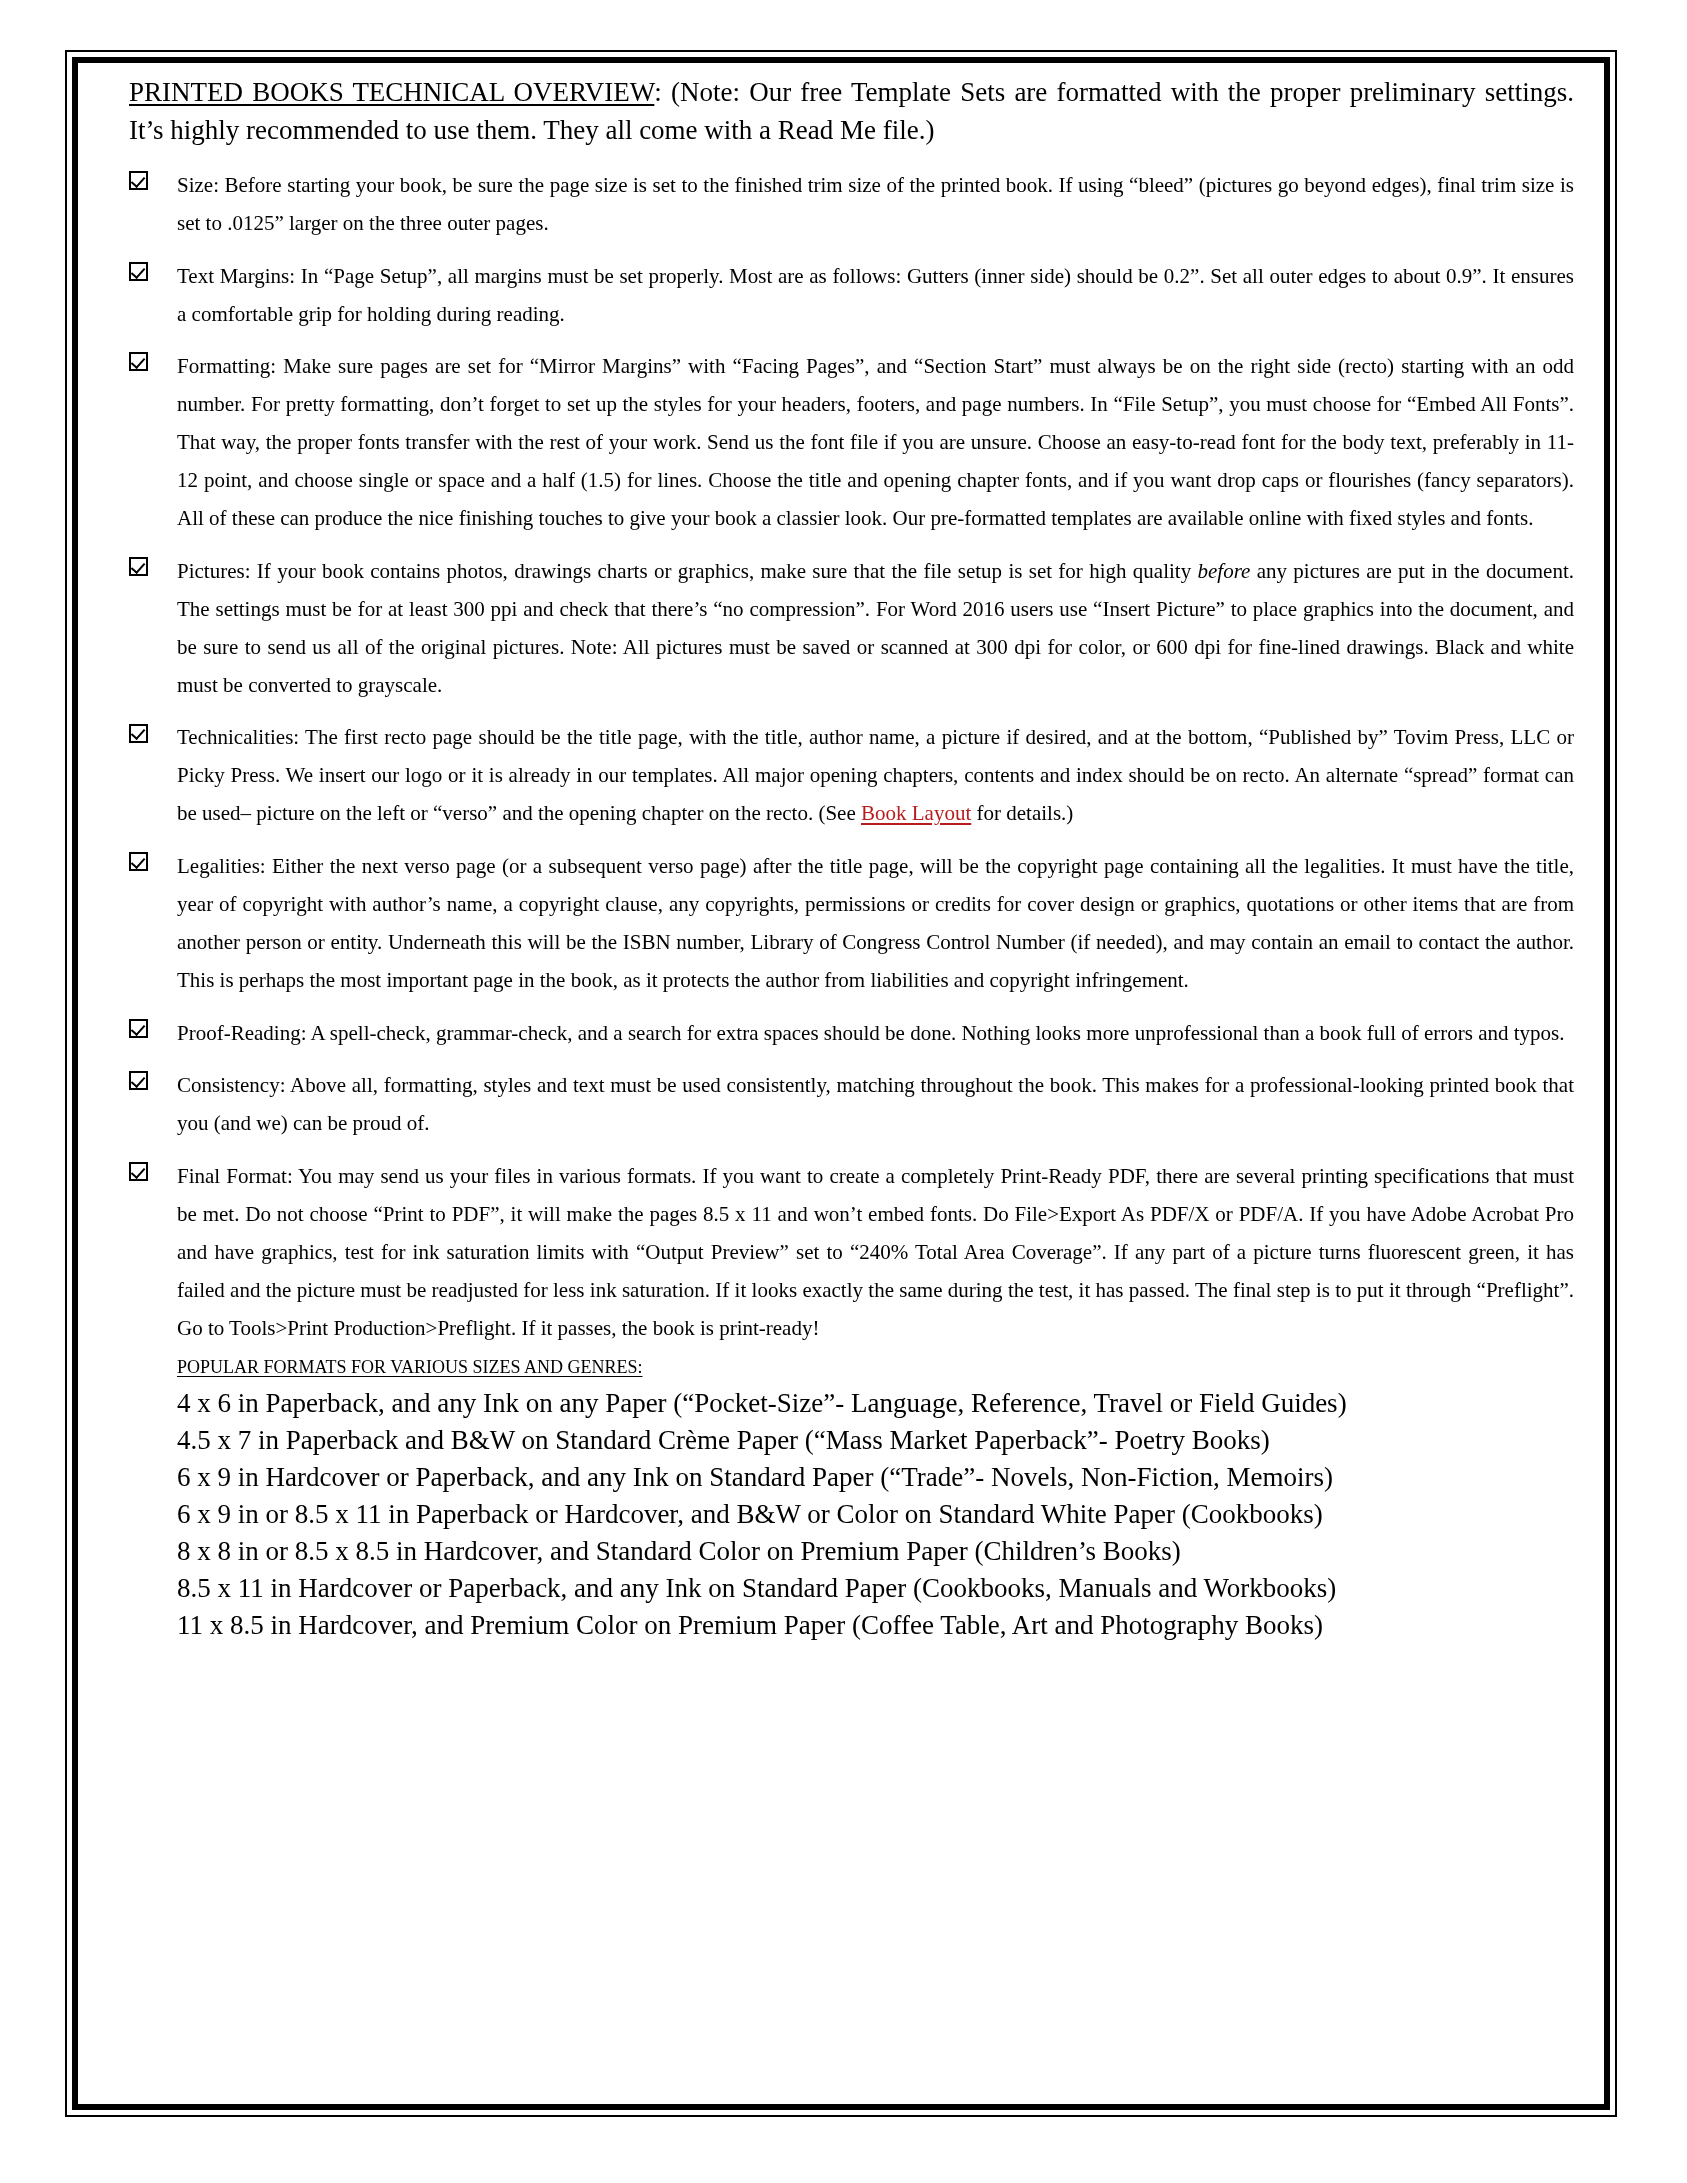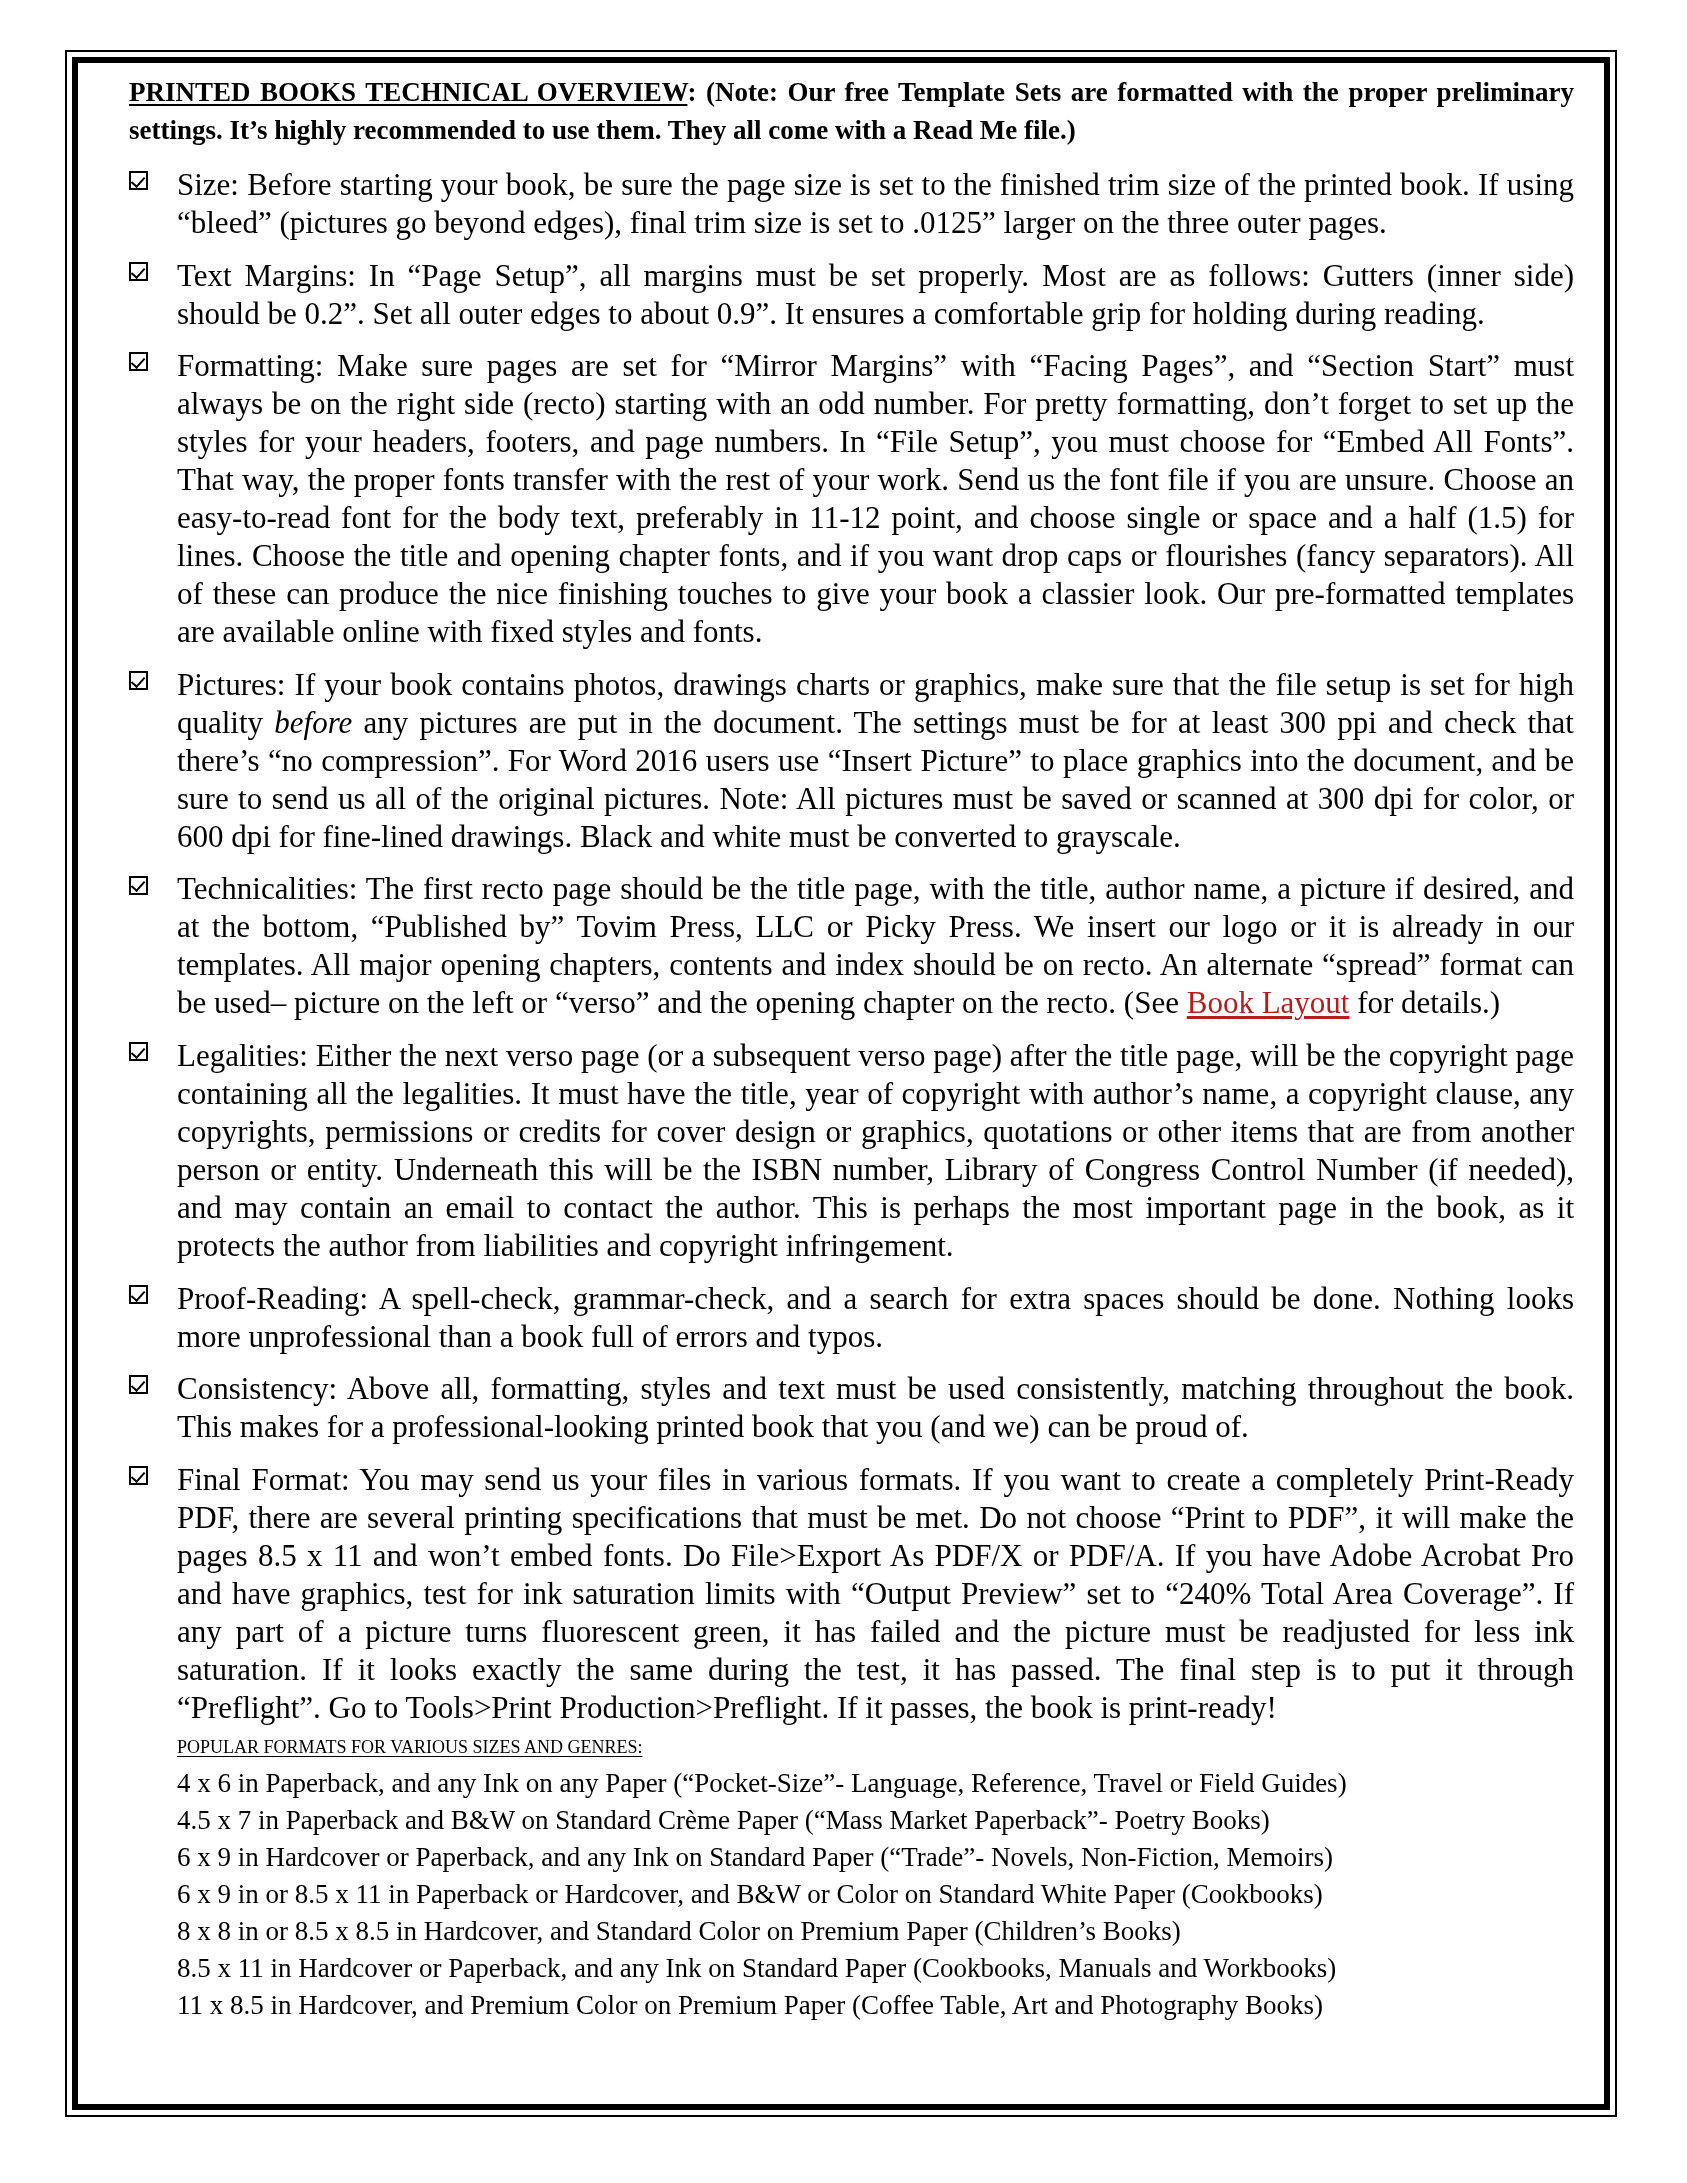--- a/index.html
+++ b/index.html
@@ -45,21 +45,20 @@
   }
 
   
   .para {
     font-size: 27px;
     line-height: 38px;
     text-align: justify;
     text-justify: inter-word;
     margin: 0 0 24px 0;
     hyphens: none;
-    font-weight: bold;
   }
 
   .intro {
     margin-bottom: 17px;
   }
 
   .u-head {
     text-decoration: underline;
     text-underline-offset: 2.6px;
   }
@@ -69,21 +68,21 @@
   .link {
     color: #b91c1c;
     text-decoration: underline;
     text-underline-offset: 2.6px;
   }
 
   
   .check-item {
     position: relative;
     padding-left: 48px;
-    font-size: 31px;
+    font-size: 21px;
     line-height: 38px;
     text-align: justify;
     text-justify: inter-word;
     margin: 0 0 14.6px 0;
   }
   .check-item .box {
     position: absolute;
     left: 0;
     top: 5.3px;
     width: 19px;

